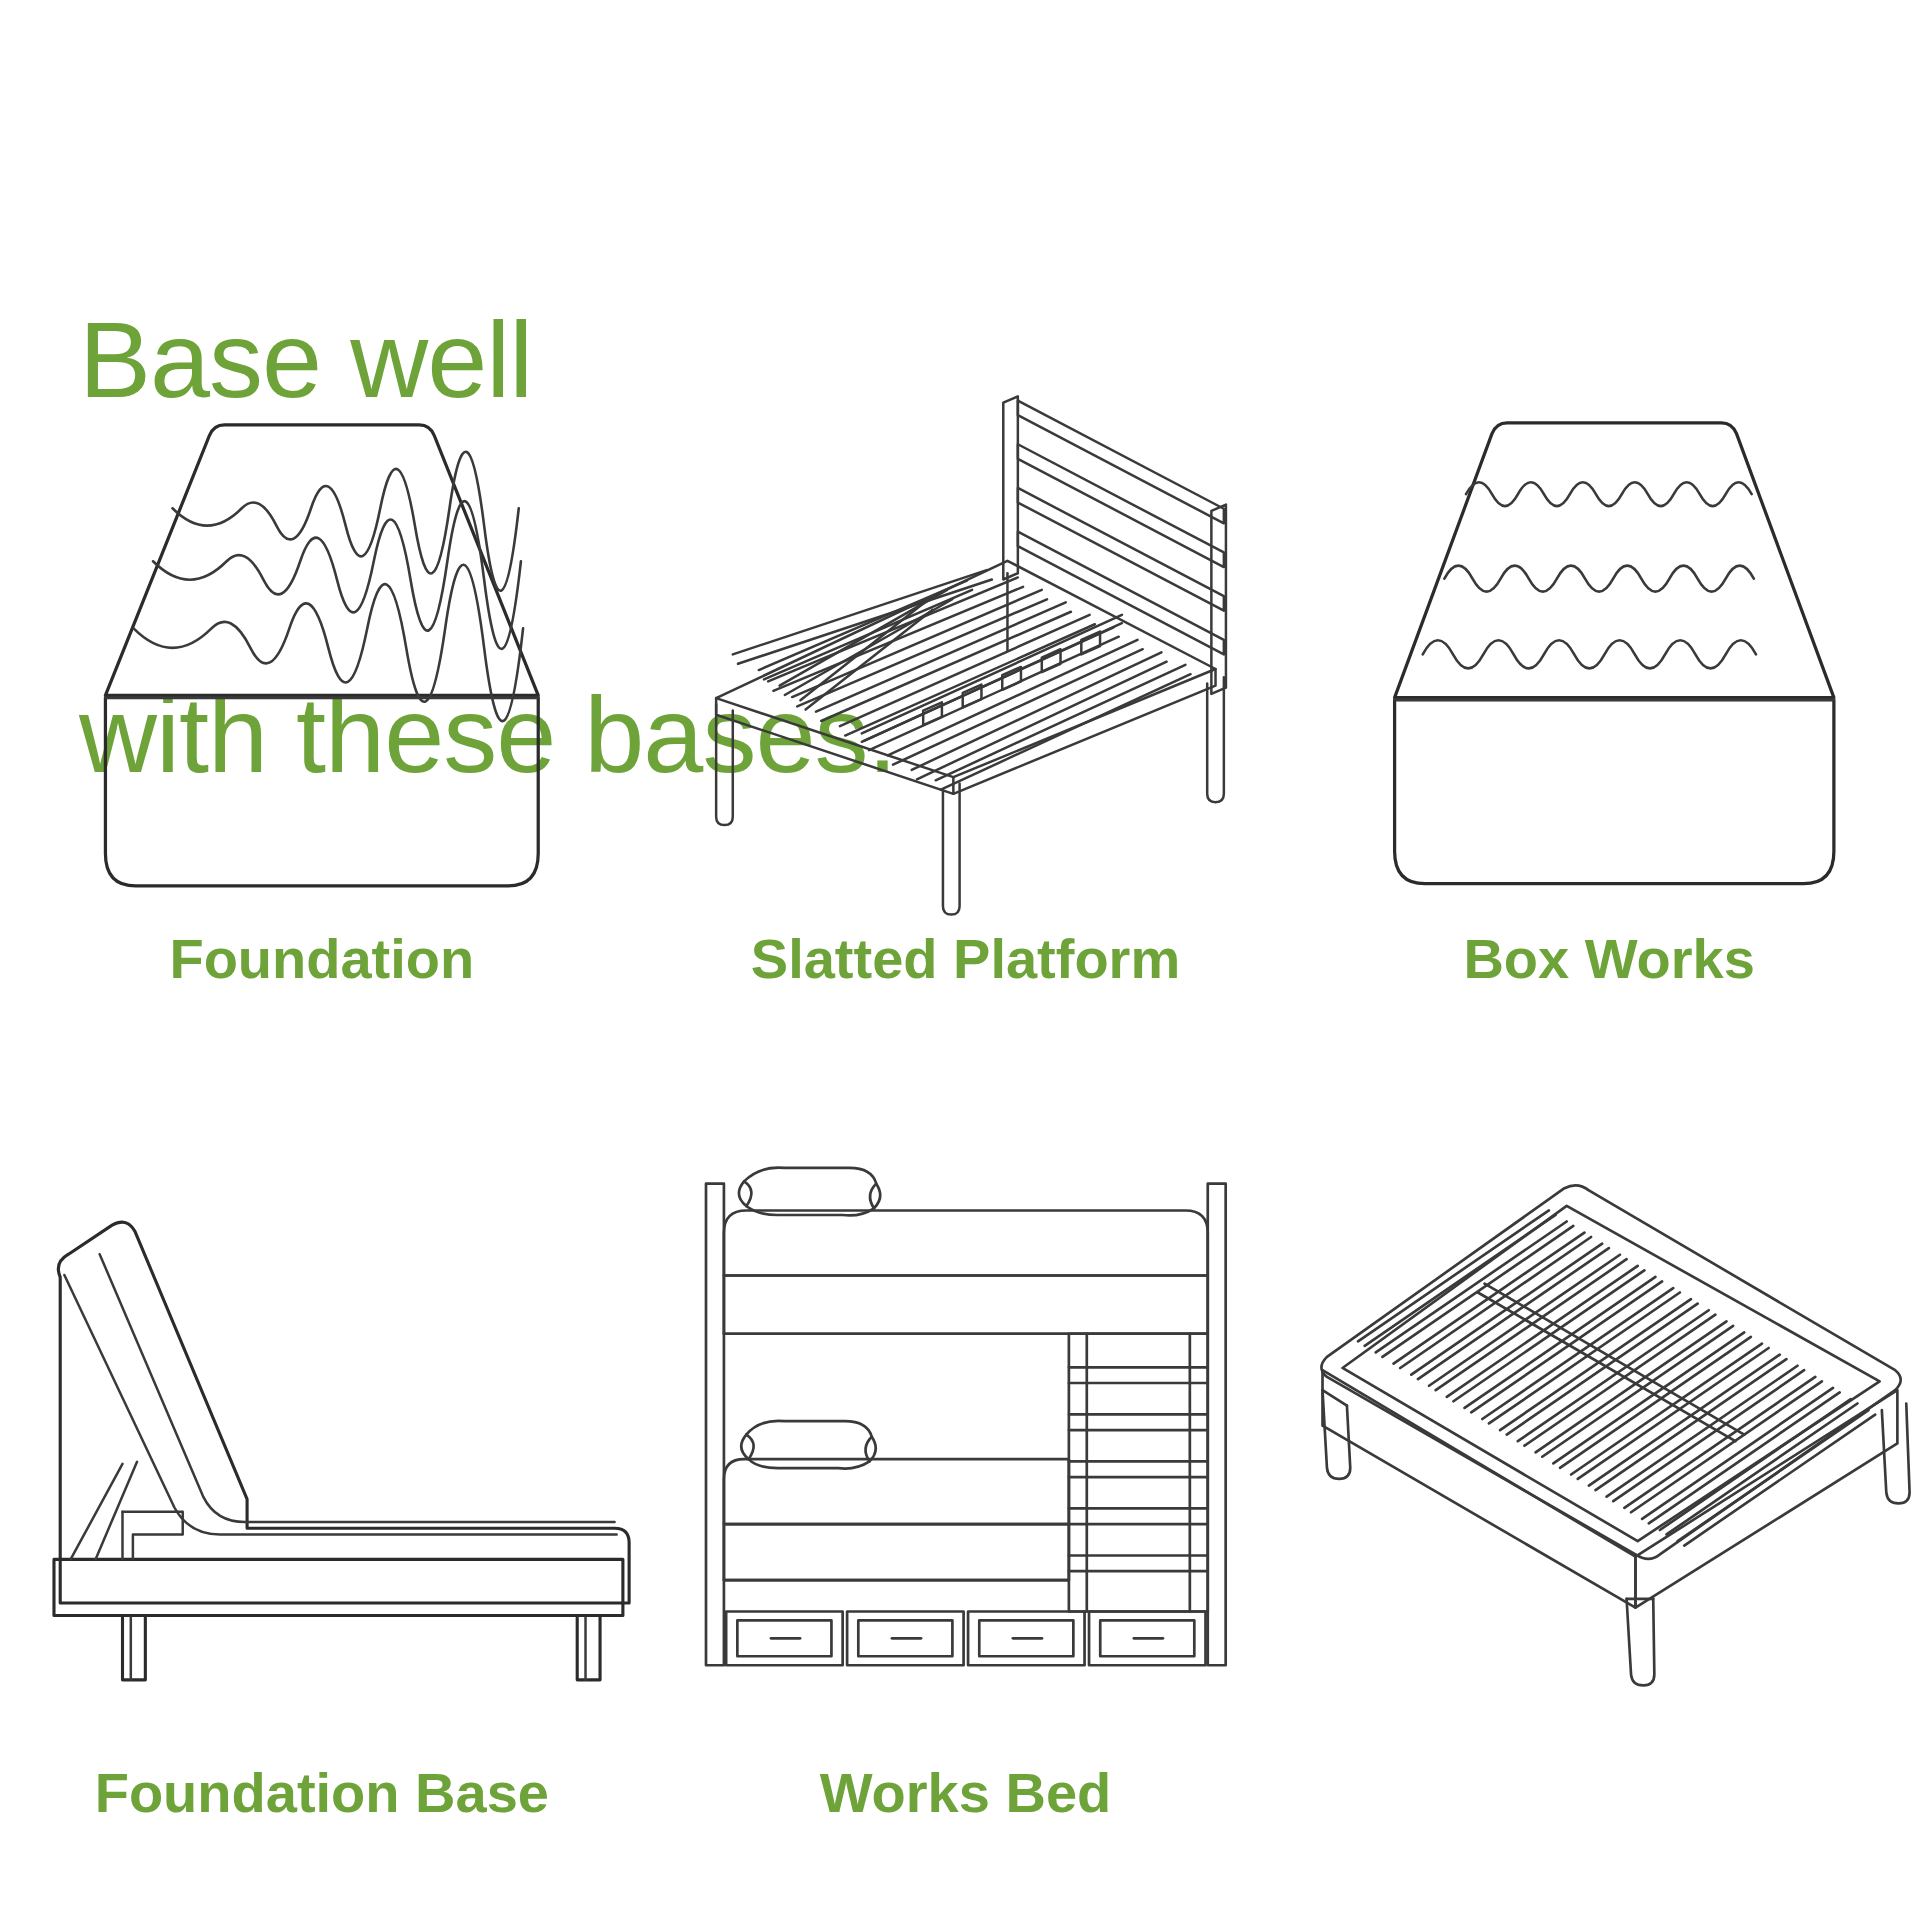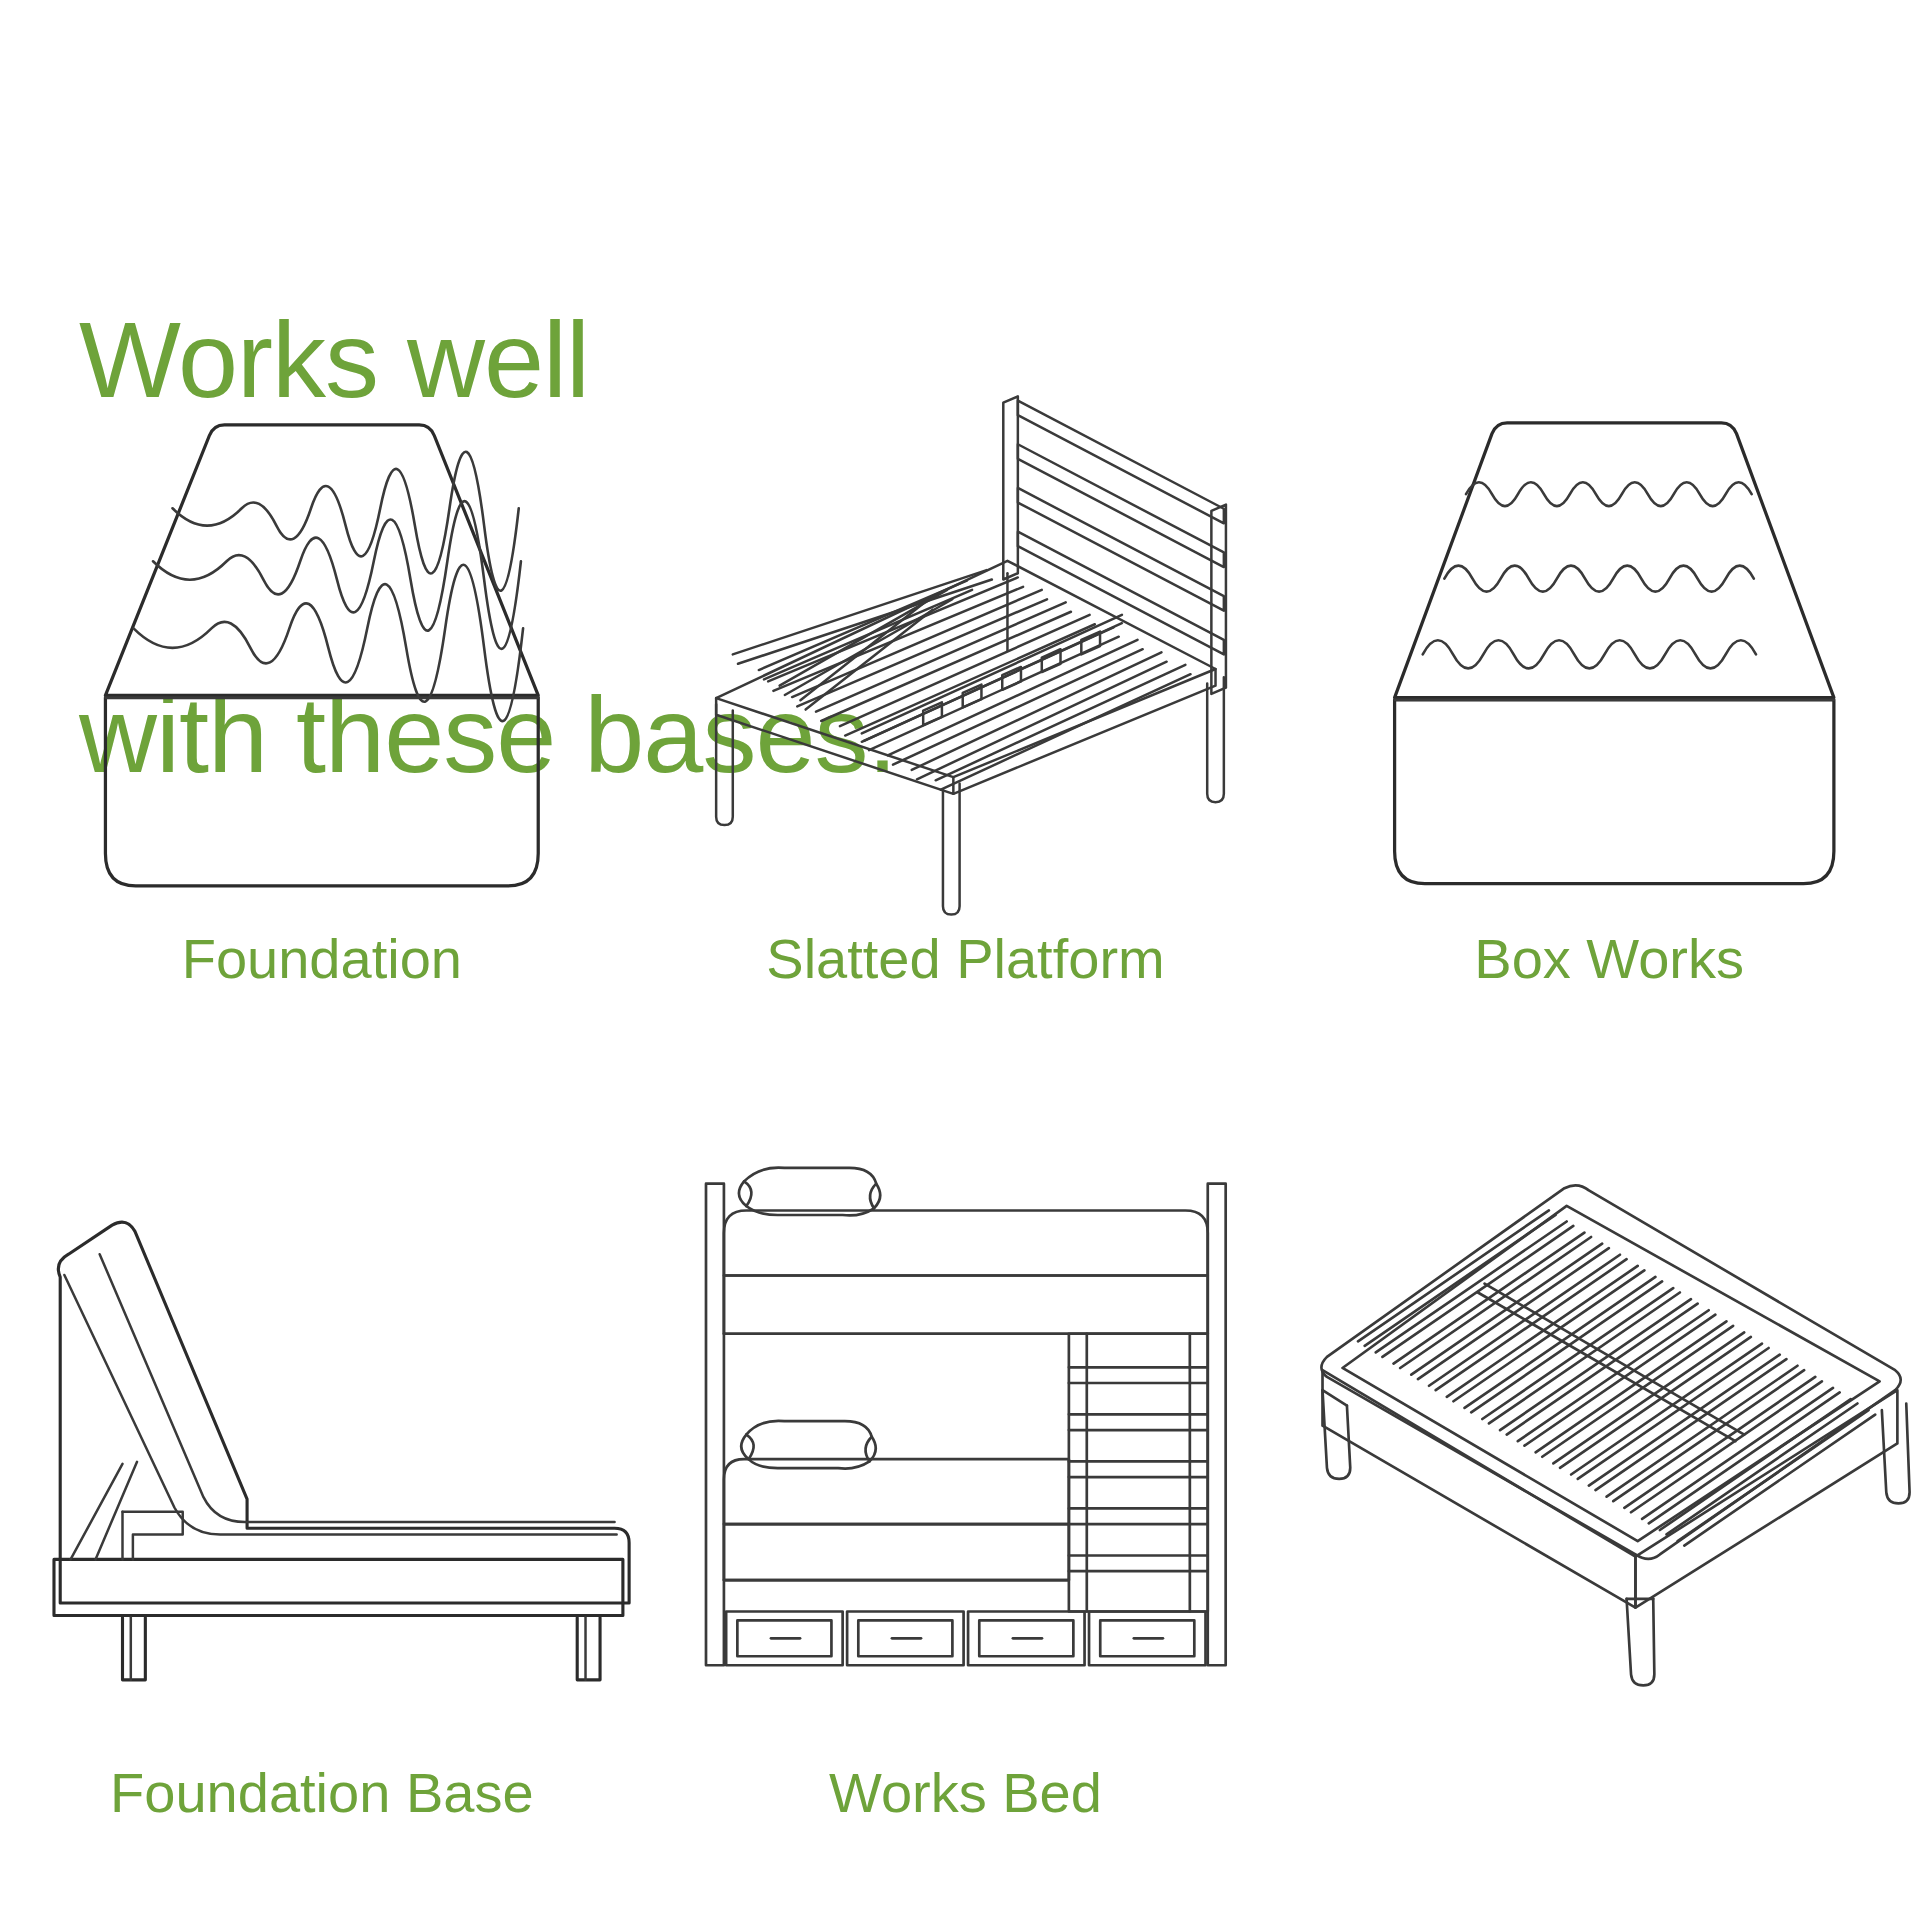--- a/index.html
+++ b/index.html
@@ -62,20 +62,21 @@
     height: 100%;
     overflow: visible;
   }
   .base-label {
     margin-top: 3.9px;
     font-size: 56px;
     line-height: 1;
     color: #6EA33A;
     text-align: center;
     white-space: nowrap;
+    font-weight: bold;
   }
 
   
   .row2 .base-art { height: 560px; }
   .row2 .base-label { margin-top: 46px; }
 
   
   .ln {
     fill: none;
     stroke: #2b2b2b;
@@ -88,21 +89,21 @@
     stroke: #3a3a3a;
     stroke-width: 2.4;
     stroke-linecap: round;
     stroke-linejoin: round;
   }
 </style>
 </head>
 <body>
 
 <div class="headline">
-  <span class="hl-line">Works well</span>
+  <span class="hl-line">Base well</span>
   <span class="hl-line">with these bases.</span>
 </div>
 
 <div class="bases-grid">
 
   <div class="base-card">
     <div class="base-art">
       <svg viewBox="0 0 520 500" preserveAspectRatio="xMidYMid meet">
 
         <path class="ln" d="M 170 36

